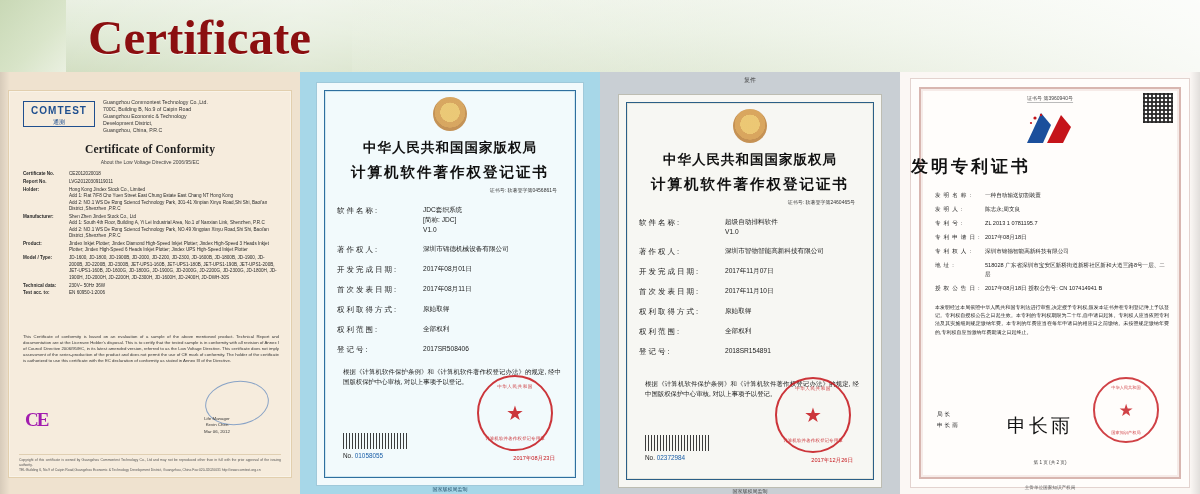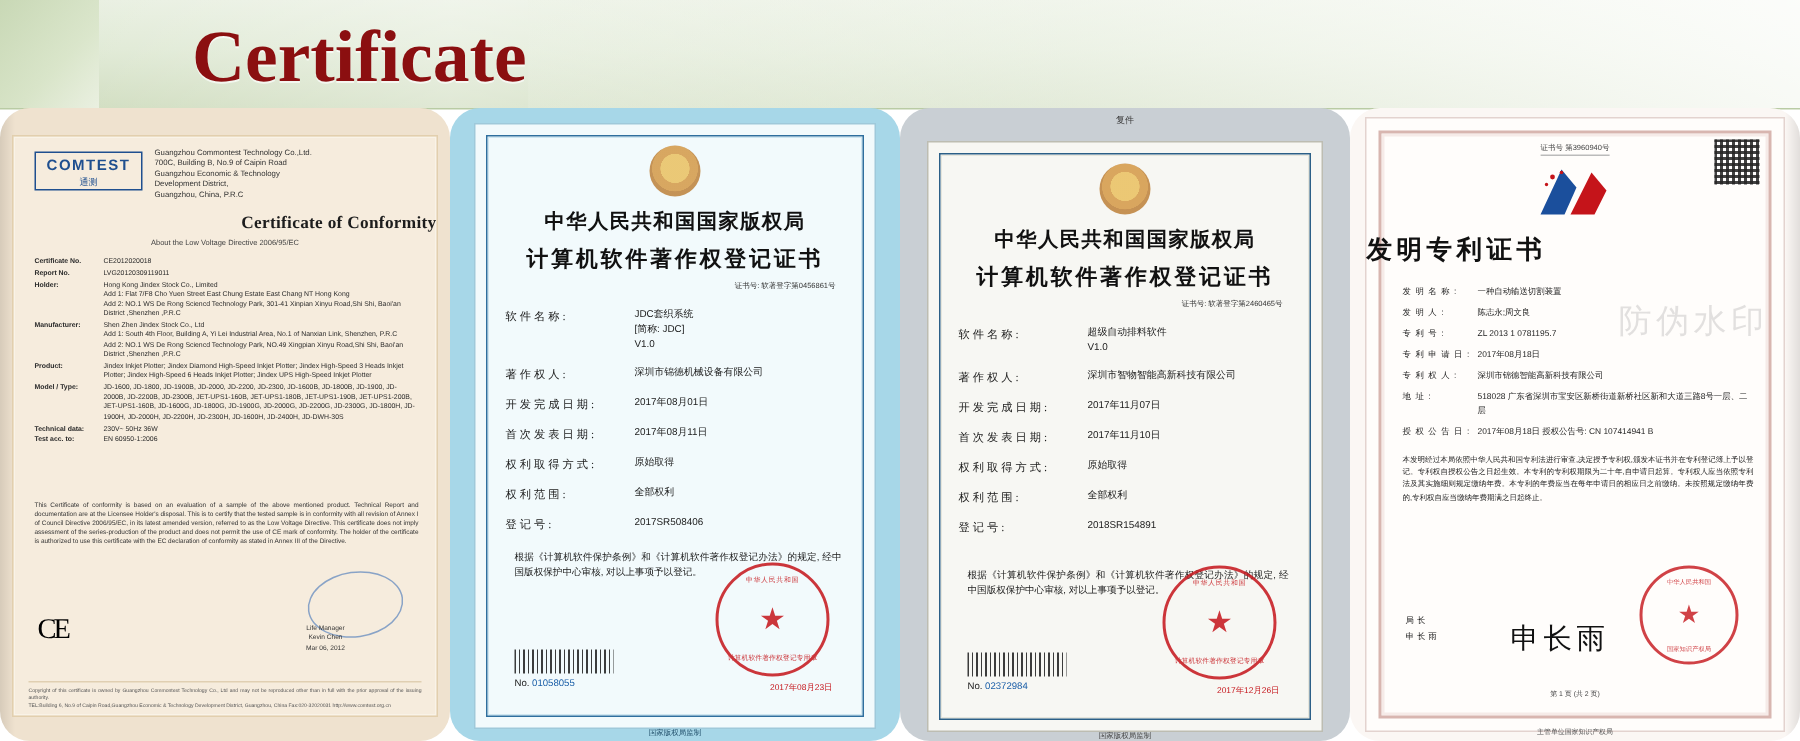--- a/index.html
+++ b/index.html
@@ -40,21 +40,20 @@
     position: absolute;
     left: 88px;
     top: 8px;
     font-family: "Liberation Serif", serif;
     font-size: 49px;
     font-weight: bold;
     color: #8b0f10;
     letter-spacing: 0px;
     line-height: 60px;
     text-shadow: 0 1px 0 rgba(255,255,255,0.65);
-    margin-left: 40px;
   }
   .banner-deco-left {
     position: absolute;
     left: 0;
     top: 0;
     width: 66px;
     height: 72px;
     background: linear-gradient(135deg, #c3d4ae 0%, #d9e5c9 60%, #eef3e6 100%);
     opacity: 0.85;
   }
@@ -72,21 +71,20 @@
     left: 0;
     top: 72px;
     width: 1200px;
     height: 422px;
     display: flex;
     align-items: stretch;
   }
   .cert {
     position: relative;
     overflow: hidden;
-    border-radius: 20px;
   }
   
   .cert1 {
     width: 300px;
     background: #efe2cf;
     padding: 0;
   }
   .cert1-inner {
     position: absolute;
     left: 8px;
@@ -135,21 +133,21 @@
     font-size: 5.2px;
     color: #333;
     line-height: 7px;
     text-align: left;
   }
   .c1-title {
     position: absolute;
     left: 0;
     right: 0;
     top: 52px;
-    text-align: right;
+    text-align: center;
     font-family: "Liberation Serif", serif;
     font-size: 11.5px;
     font-weight: bold;
     color: #1d1d1d;
     letter-spacing: .2px;
   }
   .c1-sub {
     position: absolute;
     left: 0;
     right: 0;
@@ -188,22 +186,22 @@
     line-height: 6px;
     color: #333;
     text-align: justify;
   }
   .c1-ce {
     position: absolute;
     left: 16px;
     bottom: 46px;
     font-family: "Liberation Serif", serif;
     font-size: 19px;
-    font-weight: normal;
-    color: #000000;
+    font-weight: bold;
+    color: #a21caf;
     letter-spacing: -2px;
   }
   .c1-sign {
     position: absolute;
     right: 14px;
     bottom: 42px;
     width: 120px;
     text-align: center;
     font-size: 4.4px;
     color: #333;
@@ -893,20 +891,19 @@
         </div>
         <div class="c4-hand">申长雨</div>
 
         <div class="c4-seal">
           <div class="st-top">中华人民共和国</div>
           <div class="star">★</div>
           <div class="st-bot">国家知识产权局</div>
         </div>
 
         <div class="c4-page-no">第 1 页 (共 2 页)</div>
-        <div class="watermark">防伪水印</div>
       </div>
       <div class="c4-foot">主管单位国家知识产权局</div>
       <div class="side-shade-r"></div>
     </div>
 
   </div>
 </div>
 
 </body></html>

